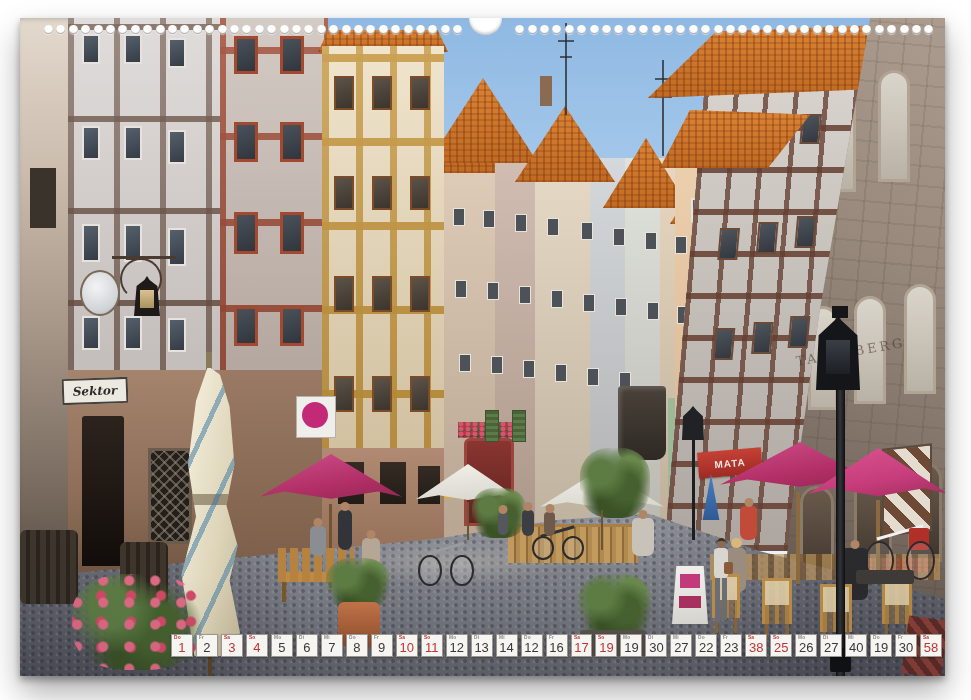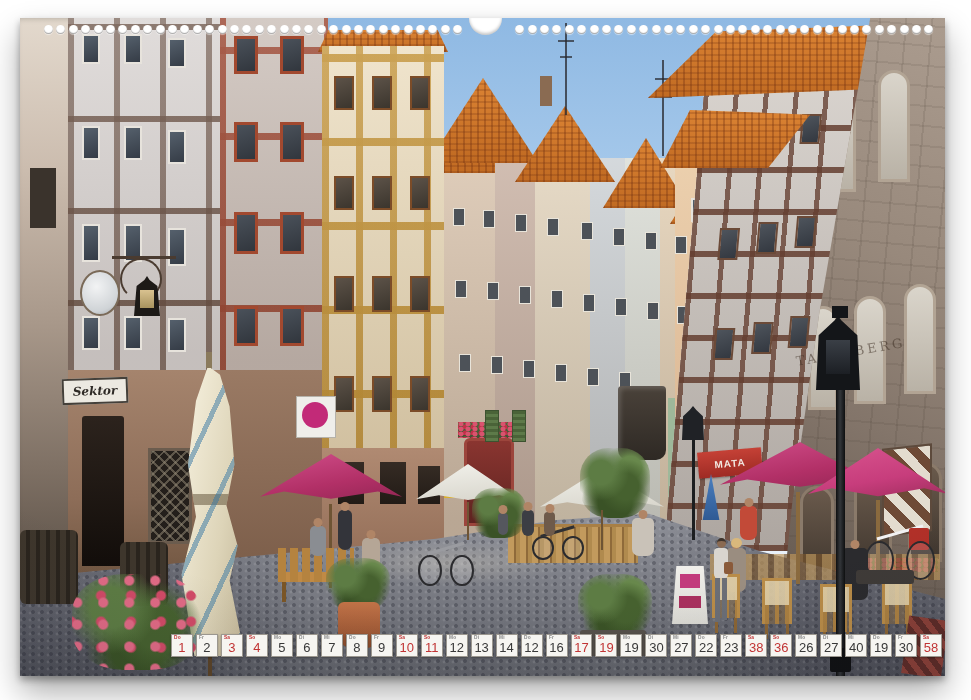--- a/index.html
+++ b/index.html
@@ -521,21 +521,21 @@
           <div class="cell">
             <span class="wd">Fr</span>
             <span class="num">23</span>
           </div>
           <div class="cell red">
             <span class="wd">Sa</span>
             <span class="num">38</span>
           </div>
           <div class="cell red">
             <span class="wd">So</span>
-            <span class="num">36</span>
+            <span class="num">25</span>
           </div>
           <div class="cell">
             <span class="wd">Mo</span>
             <span class="num">26</span>
           </div>
           <div class="cell">
             <span class="wd">Di</span>
             <span class="num">27</span>
           </div>
           <div class="cell">

